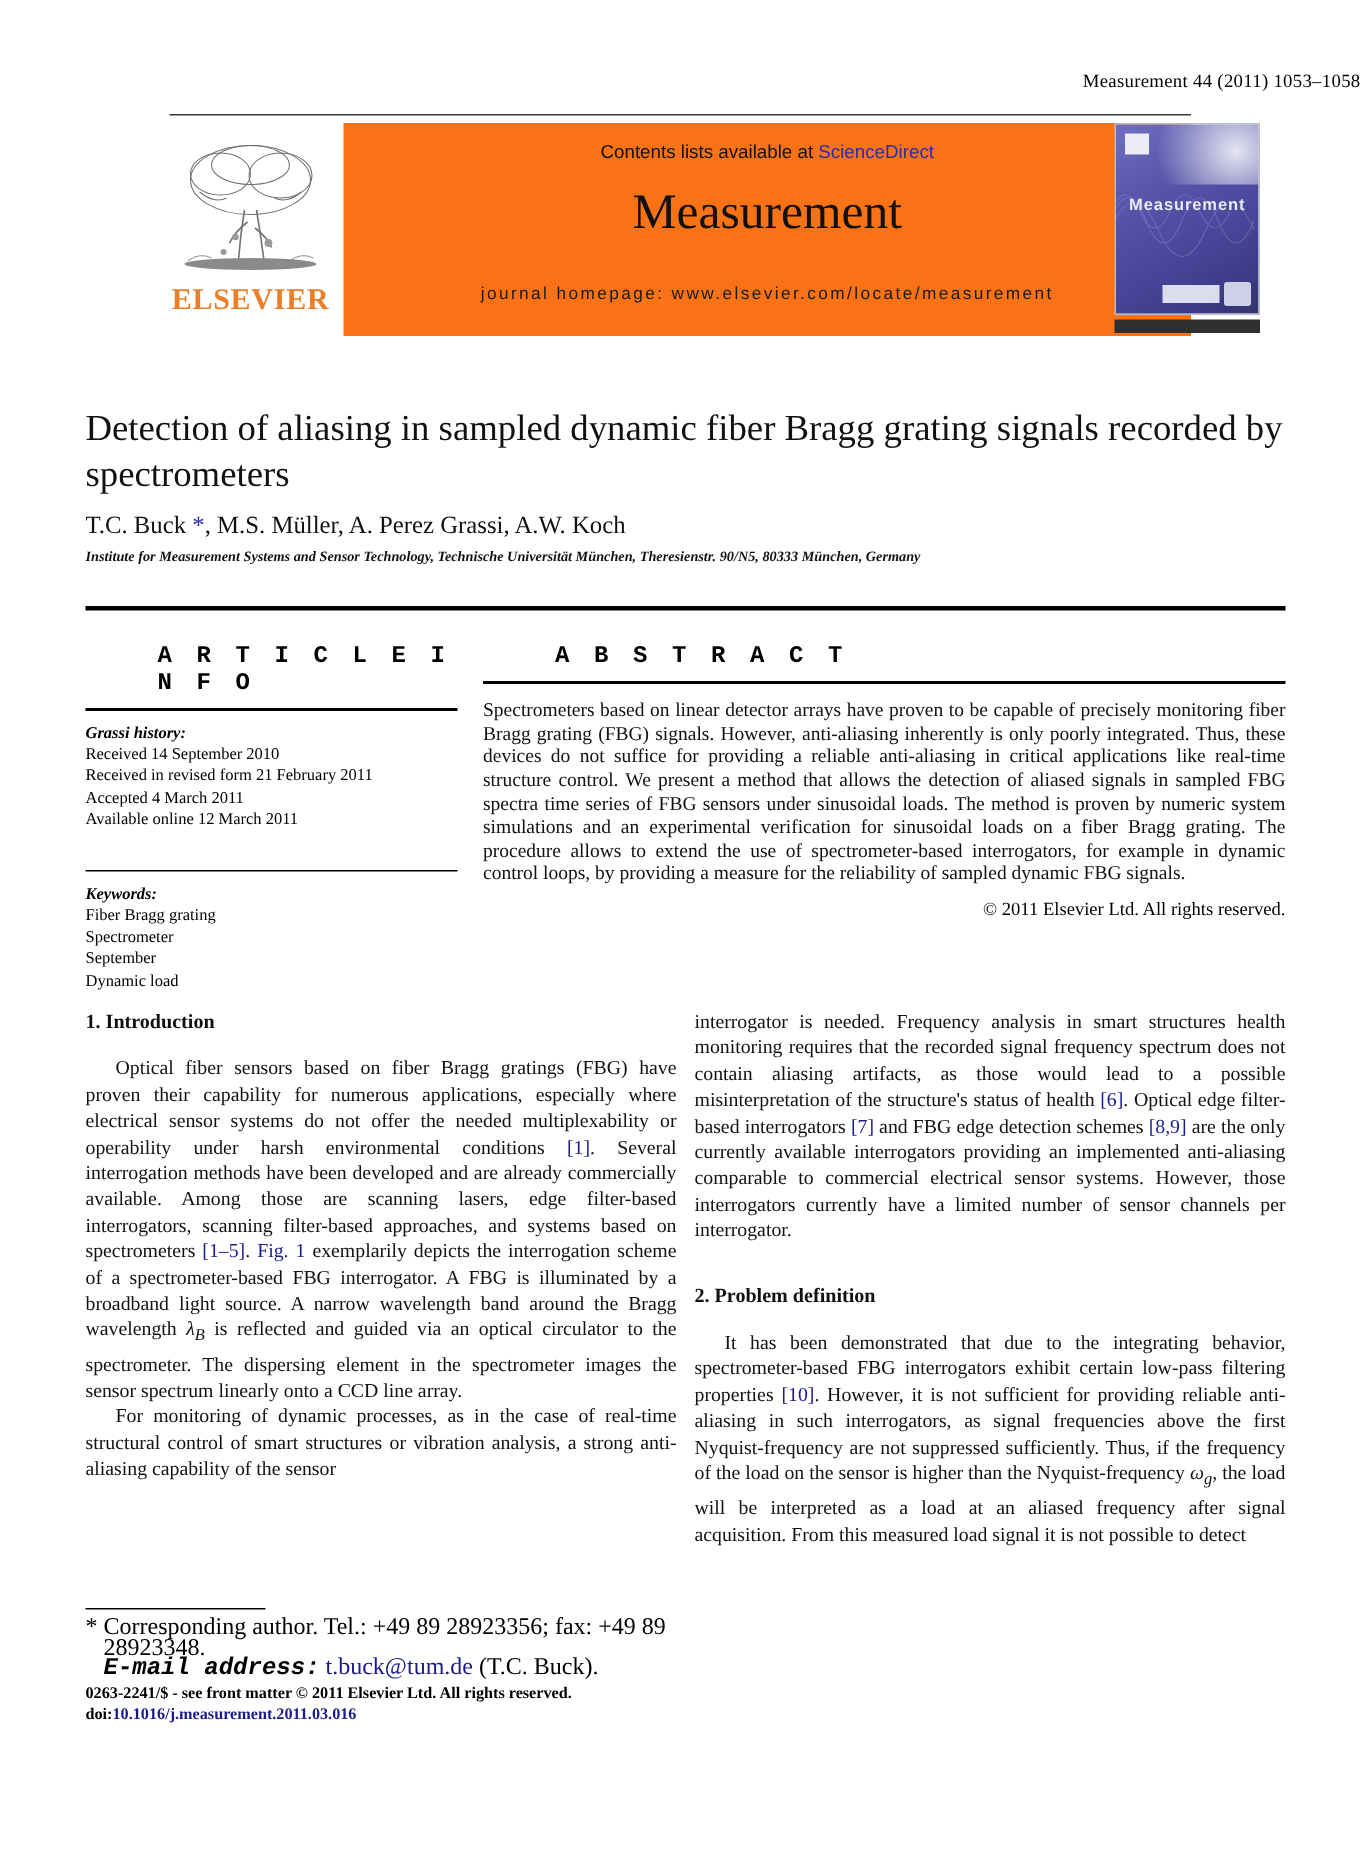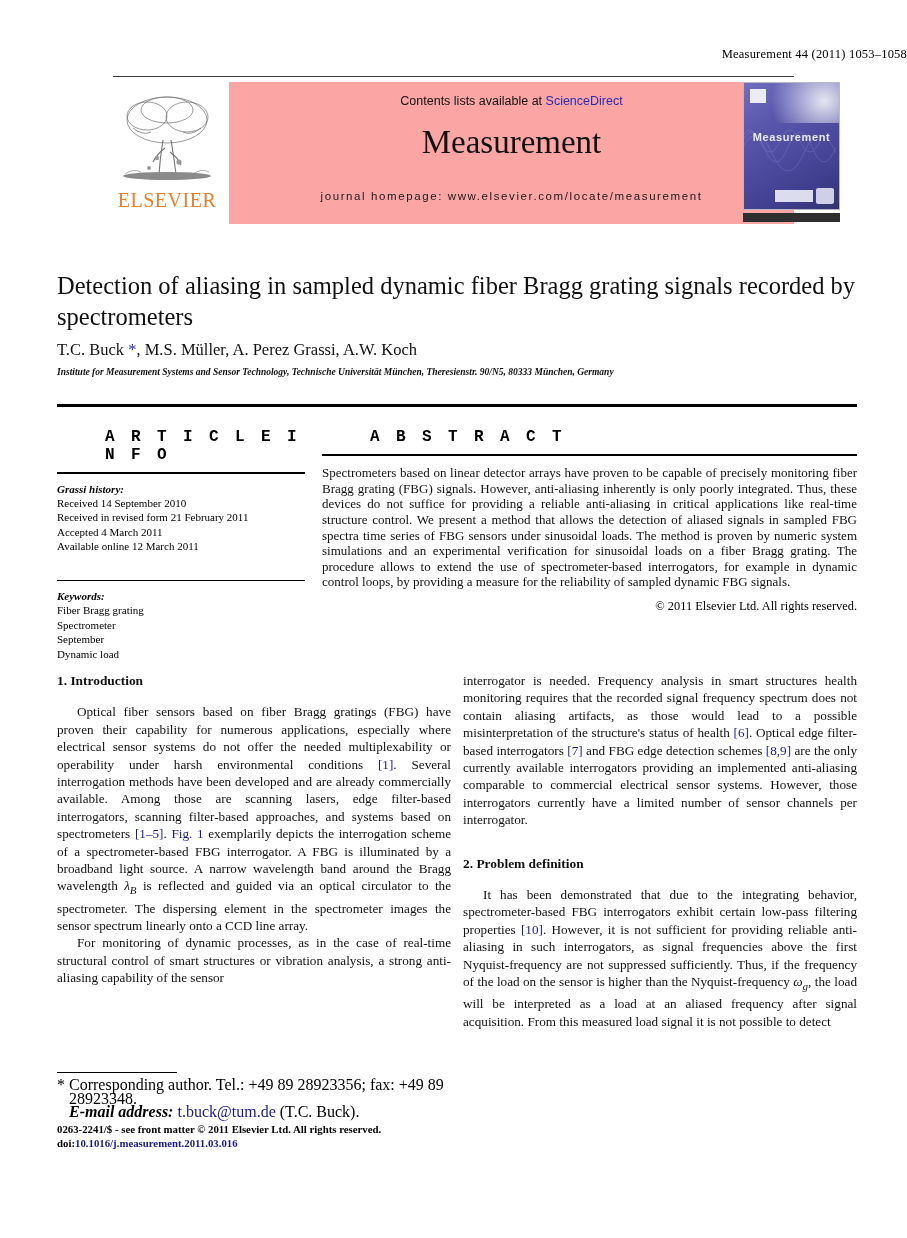--- a/index.html
+++ b/index.html
@@ -45,21 +45,21 @@
     left: 0; top: 0;
     width: 681px;
     height: 1px;
     background: #3a3a3a;
   }
   .mast-band {
     position: absolute;
     left: 116px; top: 6px;
     width: 565px;
     height: 142px;
-    background: #fca5a5;
+    background: #f97316;
   }
   .contents-line {
     position: absolute;
     left: 0; top: 12px;
     width: 565px;
     text-align: center;
     font-family: "Liberation Sans", sans-serif;
     font-size: 12.5px;
     color: #111111;
   }
@@ -85,20 +85,21 @@
     letter-spacing: 1.6px;
     color: #1a1a1a;
   }
 
   
   .elsevier {
     position: absolute;
     left: 0px; top: 12px;
     width: 108px;
     height: 136px;
+    font-weight: bold;
   }
   .elsevier svg { display:block; }
   .elsevier-word {
     position: absolute;
     left: 0; top: 101px;
     width: 108px;
     text-align: center;
     font-family: "Liberation Serif", serif;
     font-size: 20px;
     letter-spacing: .5px;
@@ -282,21 +283,21 @@
     background: #000;
   }
   .footnote {
     position: absolute;
     left: 57px; top: 1078px;
     width: 394px;
     font-size: 16px;
     line-height: 13.6px;
   }
   .footnote .fn-ind { padding-left: 12px; text-indent: -12px; }
-  .footnote .em { font-style: italic; font-weight: bold; }
+  .footnote .em { font-style: italic; font-weight: bold; font-family: Liberation Mono, monospace; }
   .footnote a { color: #1a1a8c; text-decoration: none; }
 
   .imprint {
     position: absolute;
     left: 57px; top: 1122px;
     width: 440px;
     font-size: 10.8px;
     line-height: 14px;
     font-weight: bold;
   }

